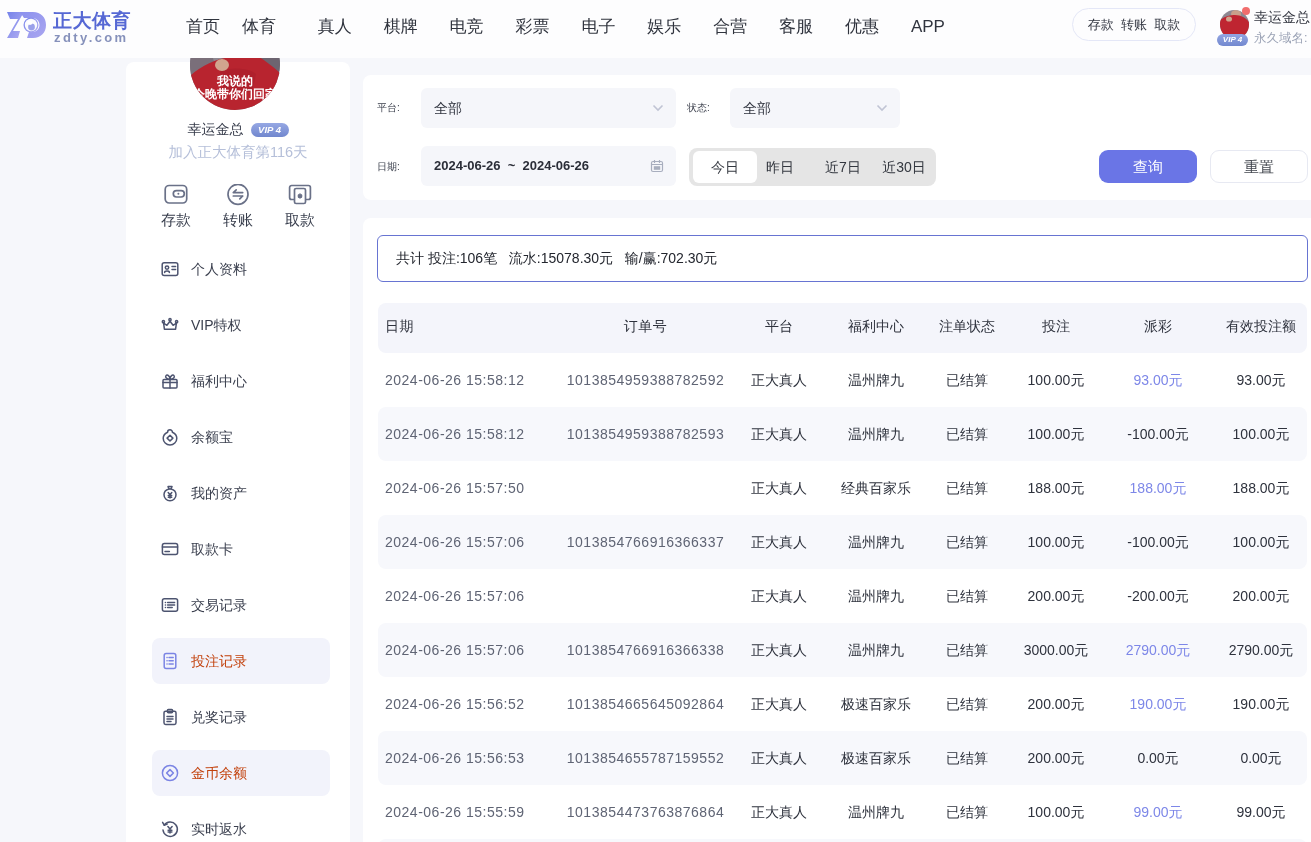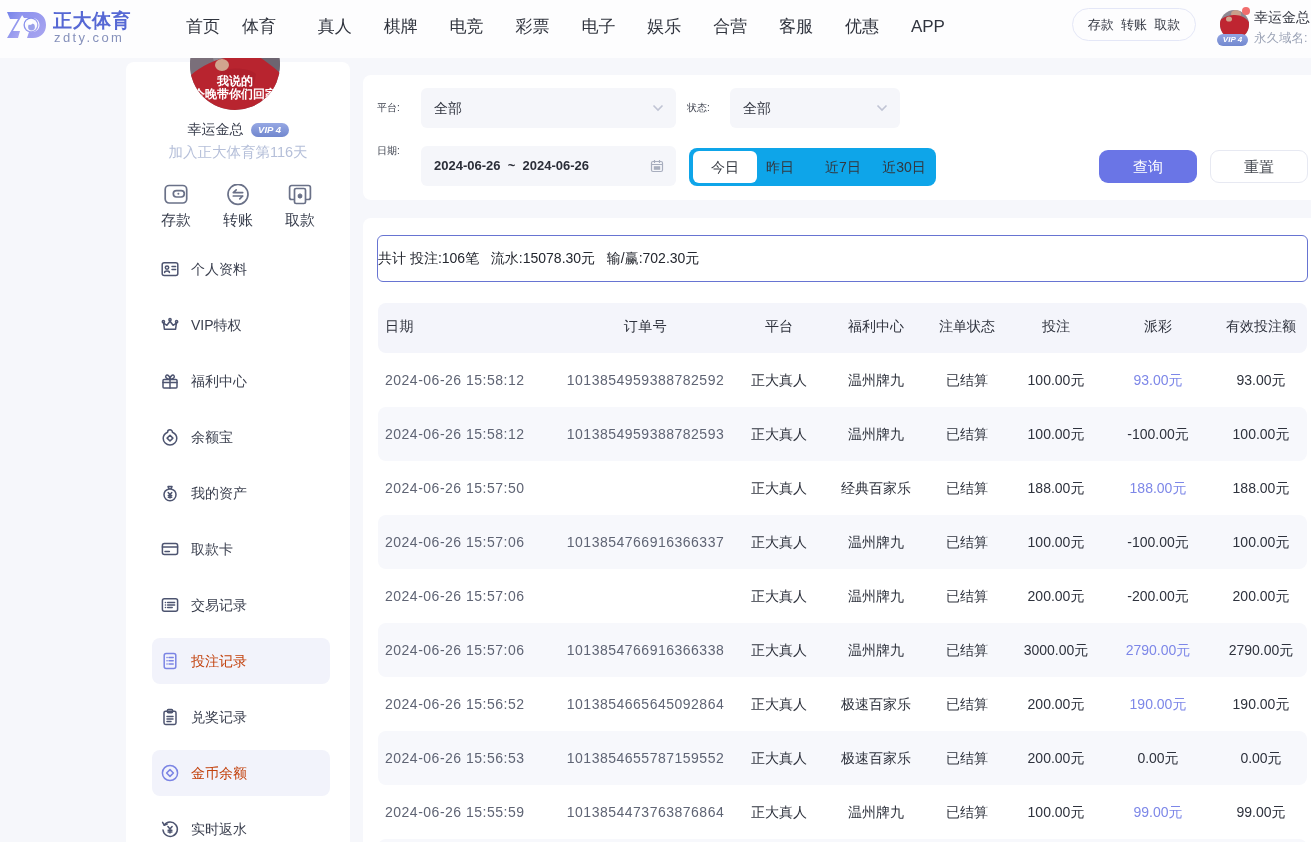--- a/index.html
+++ b/index.html
@@ -2,21 +2,21 @@
 <html><head>
 <meta charset="utf-8">
 <style>
 * { margin:0; padding:0; box-sizing:border-box; }
 html,body { width:1311px; height:842px; overflow:hidden; background:#f6f7fb;
   font-family:"Liberation Sans", sans-serif; }
 
 #nav { position:absolute; left:0; top:0; width:1311px; height:58px; background:#fdfdfe; z-index:50; }
 #logo-mark { position:absolute; left:6px; top:8px; }
 #logo-cn { position:absolute; left:53px; top:8px; font-size:19px; font-weight:bold; color:#5668d4; letter-spacing:0.5px; }
-#logo-en { position:absolute; left:54px; top:30px; font-size:13px; font-weight:normal; color:#8691bb; letter-spacing:2.4px; }
+#logo-en { position:absolute; left:54px; top:30px; font-size:13px; font-weight:bold; color:#8691bb; letter-spacing:2.4px; }
 .navitem { position:absolute; top:0; height:53px; line-height:53px; font-size:17px; color:#30343e; text-align:center; width:66px; }
 #pill { position:absolute; left:1072px; top:8px; width:124px; height:33px; border:1px solid #e4e7f7; border-radius:17px; font-size:13px; color:#343843; line-height:31px; text-align:center; }
 #avatar-mini { position:absolute; left:1220px; top:10px; width:29px; height:29px; border-radius:50%; overflow:hidden; }
 #avatar-dot { position:absolute; left:1242px; top:7px; width:8px; height:8px; border-radius:50%; background:#f16d6d; z-index:3;}
 #vip-mini { position:absolute; left:1217px; top:34px; width:31px; height:12px; border-radius:6px; background:linear-gradient(180deg,#93a5e2,#7288cf); color:#fff; font-size:8px; font-weight:bold; font-style:italic; text-align:center; line-height:12px;}
 #uname { position:absolute; left:1254px; top:9px; font-size:14px; color:#333640; white-space:nowrap;}
 #udomain { position:absolute; left:1254px; top:30px; font-size:12.5px; color:#9aa2b5; white-space:nowrap;}
 
 #side { position:absolute; left:126px; top:62px; width:224px; height:780px; background:#fff; border-radius:8px 8px 0 0; z-index:5; }
 #avatar-big { position:absolute; left:64px; top:-42px; width:90px; height:90px; border-radius:50%; overflow:hidden; z-index:1;}
@@ -31,28 +31,28 @@
 .menu-item svg { position:absolute; left:8px; top:13px; }
 .menu-item span { position:absolute; left:39px; top:0; line-height:46px; font-size:14px; color:#3a3f4e; }
 .menu-item.on { background:#f2f3fb; }
 .menu-item.on span { color:#c2410c; }
 
 #fcard { position:absolute; left:363px; top:75px; width:948px; height:125px; background:#fff; border-radius:8px 0 0 8px; }
 .flabel { position:absolute; font-size:10px; color:#3c404d; height:40px; line-height:40px; }
 .sel { position:absolute; height:40px; background:#f5f6fa; border-radius:6px; }
 .sel .t { position:absolute; left:13px; top:0; line-height:40px; font-size:14px; color:#2f333e; white-space:nowrap;}
 .chev { position:absolute; right:12px; top:16px; }
-#seg { position:absolute; left:326px; top:73px; width:247px; height:38px; background:#0ea5e9; border-radius:8px; }
+#seg { position:absolute; left:326px; top:73px; width:247px; height:38px; background:#e5e5e5; border-radius:8px; }
 .segit { position:absolute; top:0; height:38px; line-height:38px; font-size:14px; color:#33373f; text-align:center;}
 #seg .onseg { position:absolute; left:4px; top:3px; width:64px; height:32px; background:#fff; border-radius:6px; }
 #btn-q { position:absolute; left:736px; top:75px; width:98px; height:33px; background:#6a75e6; border-radius:9px; color:#fff; font-size:15px; text-align:center; line-height:33px; }
 #btn-r { position:absolute; left:847px; top:75px; width:98px; height:33px; background:#fff; border:1px solid #e7e9f2; border-radius:9px; color:#43474f; font-size:15px; text-align:center; line-height:31px; }
 
 #tcard { position:absolute; left:363px; top:218px; width:948px; height:624px; background:#fff; border-radius:8px 0 0 0; }
-#sumbox { position:absolute; left:14px; top:17px; width:931px; height:47px; border:1px solid #6774d2; border-radius:6px; font-size:14px; color:#23262e; line-height:45px; }
+#sumbox { position:absolute; left:14px; top:17px; width:931px; height:47px; border:1px solid #6774d2; border-radius:6px; font-size:14px; color:#23262e; line-height:45px; padding-left:18px;}
 #tbl { position:absolute; left:15px; top:85px; width:929px; }
 .trow { position:relative; width:929px; height:54px; }
 .trow.g { background:#f7f8fc; border-radius:8px; }
 .trow.h { background:#f4f5fb; border-radius:8px; height:50px; }
 .c { position:absolute; top:0; height:54px; line-height:54px; font-size:14px; color:#2e323d; text-align:center; white-space:nowrap;}
 .trow.h .c { height:50px; line-height:46px; }
 .c1 { left:7px; text-align:left; color:#5f6474; letter-spacing:0.5px; }
 .c2 { left:180px; width:175px; color:#5f6474; letter-spacing:0.5px;}
 .c3 { left:355px; width:92px; }
 .c4 { left:447px; width:102px; }
@@ -204,21 +204,21 @@
         <path d="M1.5 1.5 6 6 10.5 1.5"></path>
       </svg>
     </div>
   <div class="flabel" style="left:324px; top:13px;">状态:</div>
   <div class="sel" style="left:367px; top:13px; width:170px;">
       <span class="t">全部</span>
     <svg class="chev" width="12" height="8" viewBox="0 0 12 8" fill="none" stroke="#c0c4d4" stroke-width="1.6">
         <path d="M1.5 1.5 6 6 10.5 1.5"></path>
       </svg>
     </div>
-  <div class="flabel" style="left:14px; top:56px;">日期:</div>
+  <div class="flabel" style="left:14px; top:72px;">日期:</div>
   <div class="sel" style="left:58px; top:71px; width:255px;">
       <span class="t" style="font-size:13px; font-weight:bold; color:#2b2e38;">2024-06-26&nbsp; ~ &nbsp;2024-06-26</span>
     <svg class="chev" style="top:13px;" width="14" height="14" viewBox="0 0 14 14" fill="none" stroke="#a8aebe" stroke-width="1.2">
         <rect x="1.5" y="2.5" width="11" height="10" rx="1.5"></rect>
         <path d="M1.5 5.5h11 M4.5 1v3 M9.5 1v3"></path>
         <rect x="3.8" y="7.2" width="6.4" height="3.6" fill="#a8aebe" stroke="none"></rect>
       </svg>
     </div>
   <div id="seg">
     <div class="onseg"></div>

